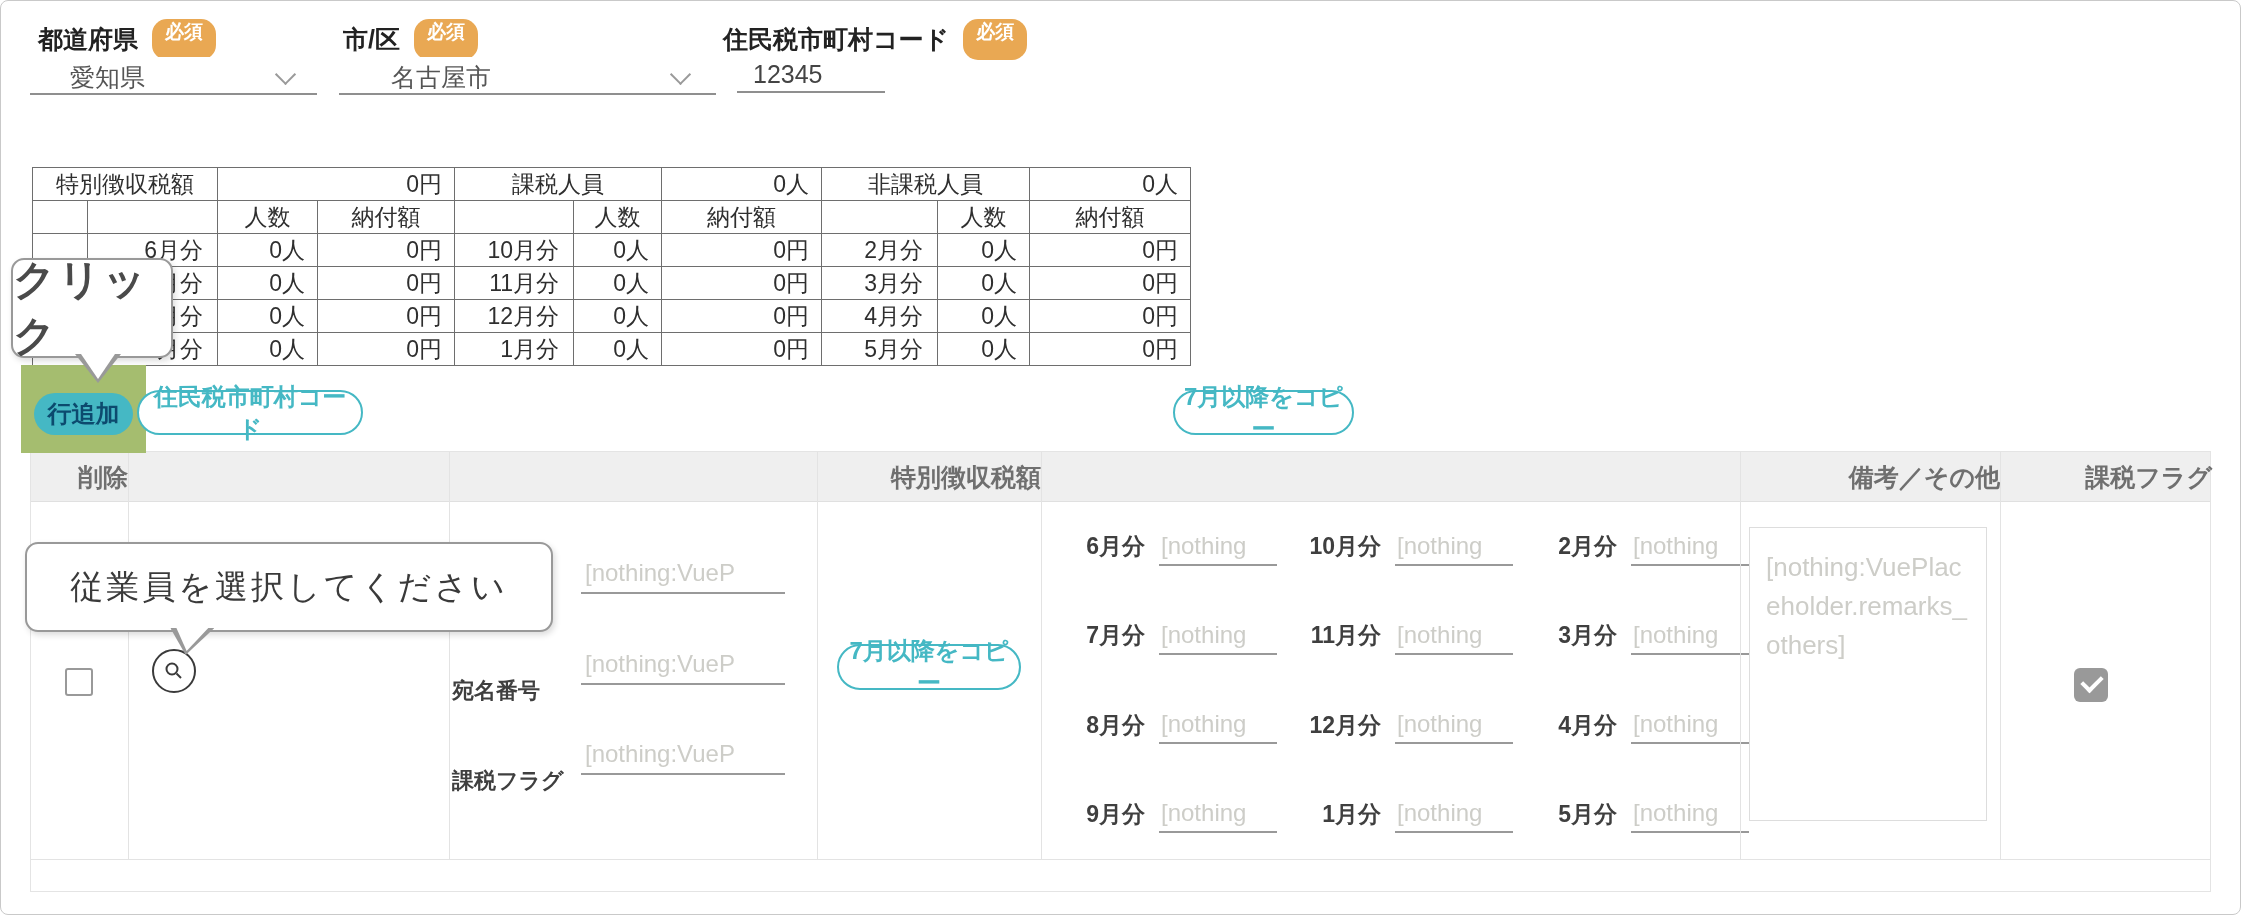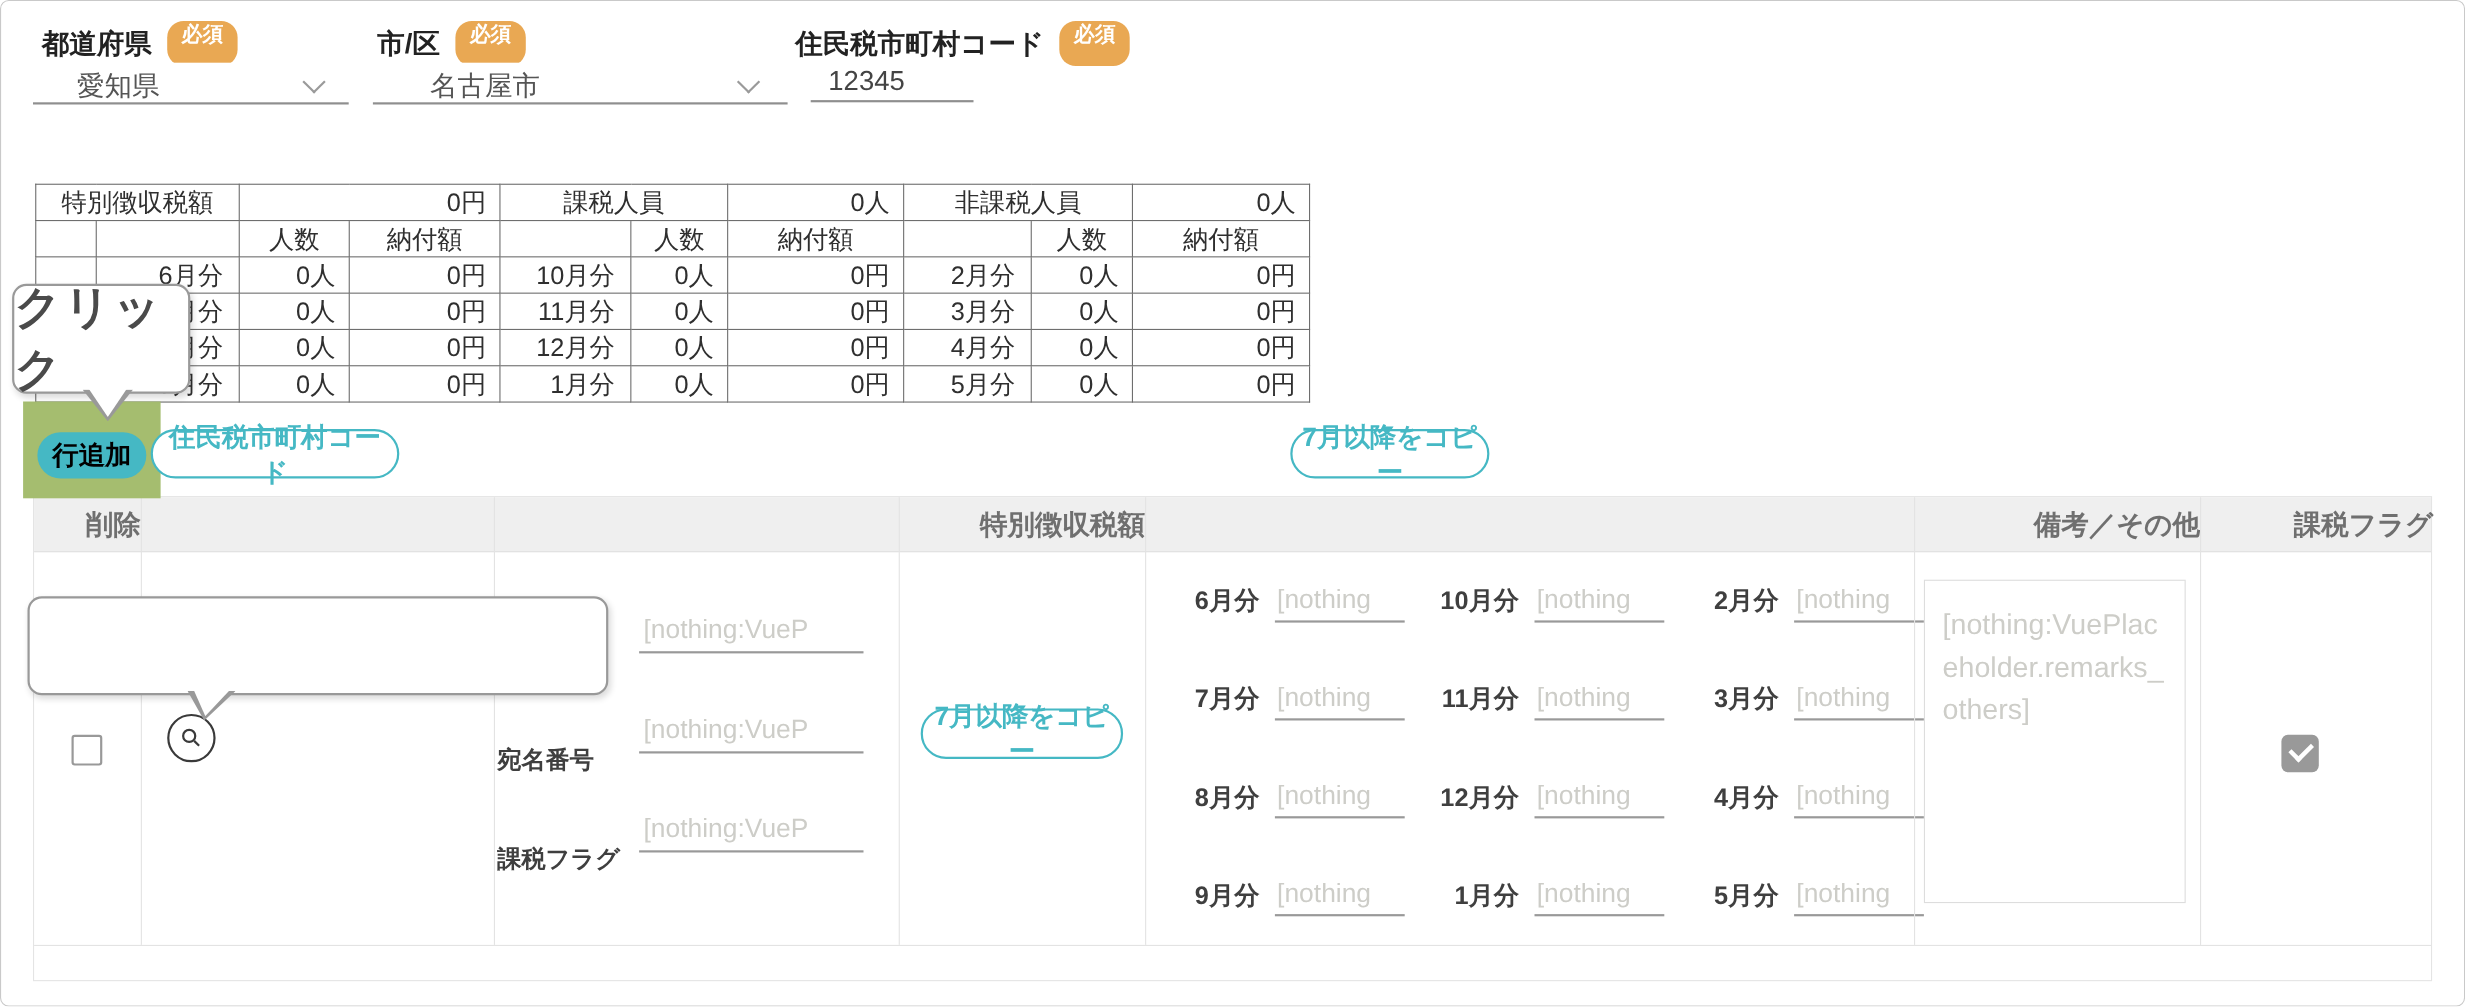--- a/index.html
+++ b/index.html
@@ -29,21 +29,21 @@
   .tail .tb{position:absolute;left:0;top:0;width:100%;height:100%;background:#999;clip-path:polygon(0 0,100% 0,50% 100%);}
   .tail .tf{position:absolute;left:4px;right:4px;top:-3px;bottom:4px;background:#fff;clip-path:polygon(0 0,100% 0,50% 100%);}
   .b-click{left:10px;top:257px;width:158px;height:96px;font-size:42px;font-weight:600;color:#4a4a4a;letter-spacing:2px;}
   .b-click .tail{left:62px;bottom:-27px;width:46px;height:29px;}
   .b-emp{left:24px;top:541px;width:524px;height:86px;font-size:33px;font-weight:500;color:#3a3a3a;letter-spacing:3px;}
   .b-emp .tail{left:140px;bottom:-25px;width:44px;height:27px;transform:skewX(-14deg);}
 
   
   .hl-green{position:absolute;left:20px;top:364px;width:125px;height:88px;background:#a5bd6f;z-index:2;}
   .btn{position:absolute;display:flex;align-items:center;justify-content:center;font-weight:700;font-size:24px;border-radius:23px;box-sizing:border-box;cursor:pointer;z-index:3;font-family:inherit;}
-  .btn-solid{background:#45b8c4;color:#000000;border:none;}
+  .btn-solid{background:#45b8c4;color:#0c4a6e;border:none;}
   .btn-line{background:#fff;color:#45b8c4;border:2.5px solid #45b8c4;}
   .b-add{left:33px;top:392px;width:99px;height:42px;border-radius:21px;}
   .b-prev{left:136px;top:389px;width:226px;height:45px;}
   .b-july{left:1172px;top:389px;width:181px;height:45px;}
 
   
   .dtable{position:absolute;left:29px;top:450px;width:2181px;height:441px;border:1px solid #e4e4e4;box-sizing:border-box;background:#fff;}
   .dhead{position:absolute;left:0;top:0;width:100%;height:50px;background:#efefef;border-bottom:1px solid #e0e0e0;box-sizing:border-box;}
   .dhead .hcell{position:absolute;top:0;height:50px;line-height:50px;text-align:right;font-size:25px;font-weight:700;color:#6f6f6f;}
   .vline{position:absolute;top:0;width:0;height:407px;border-left:1px solid #e3e3e3;z-index:1;}
@@ -266,19 +266,20 @@
     </div>
 
     <div class="remarks">
       <div class="ph">[nothing:VuePlaceholder.remarks_others]</div>
     </div>
 
     <div class="cb-checked"></div>
   </div>
 
   <div class="bubble b-emp">
+    <span>従業員を選択してください</span>
     <span class="tail">
         <span class="tb"></span>
         <span class="tf"></span>
       </span>
   </div>
 
 </div>
 
 </body></html>

